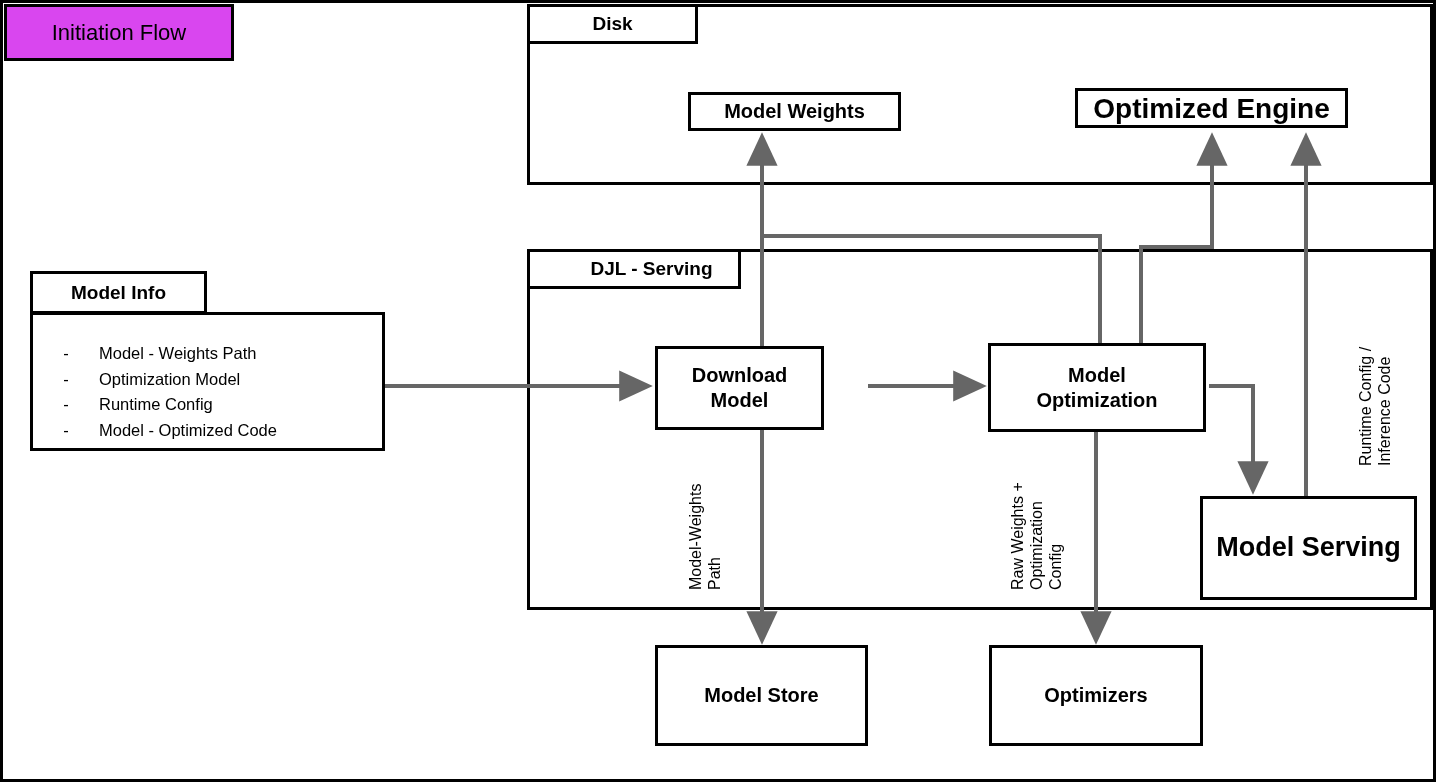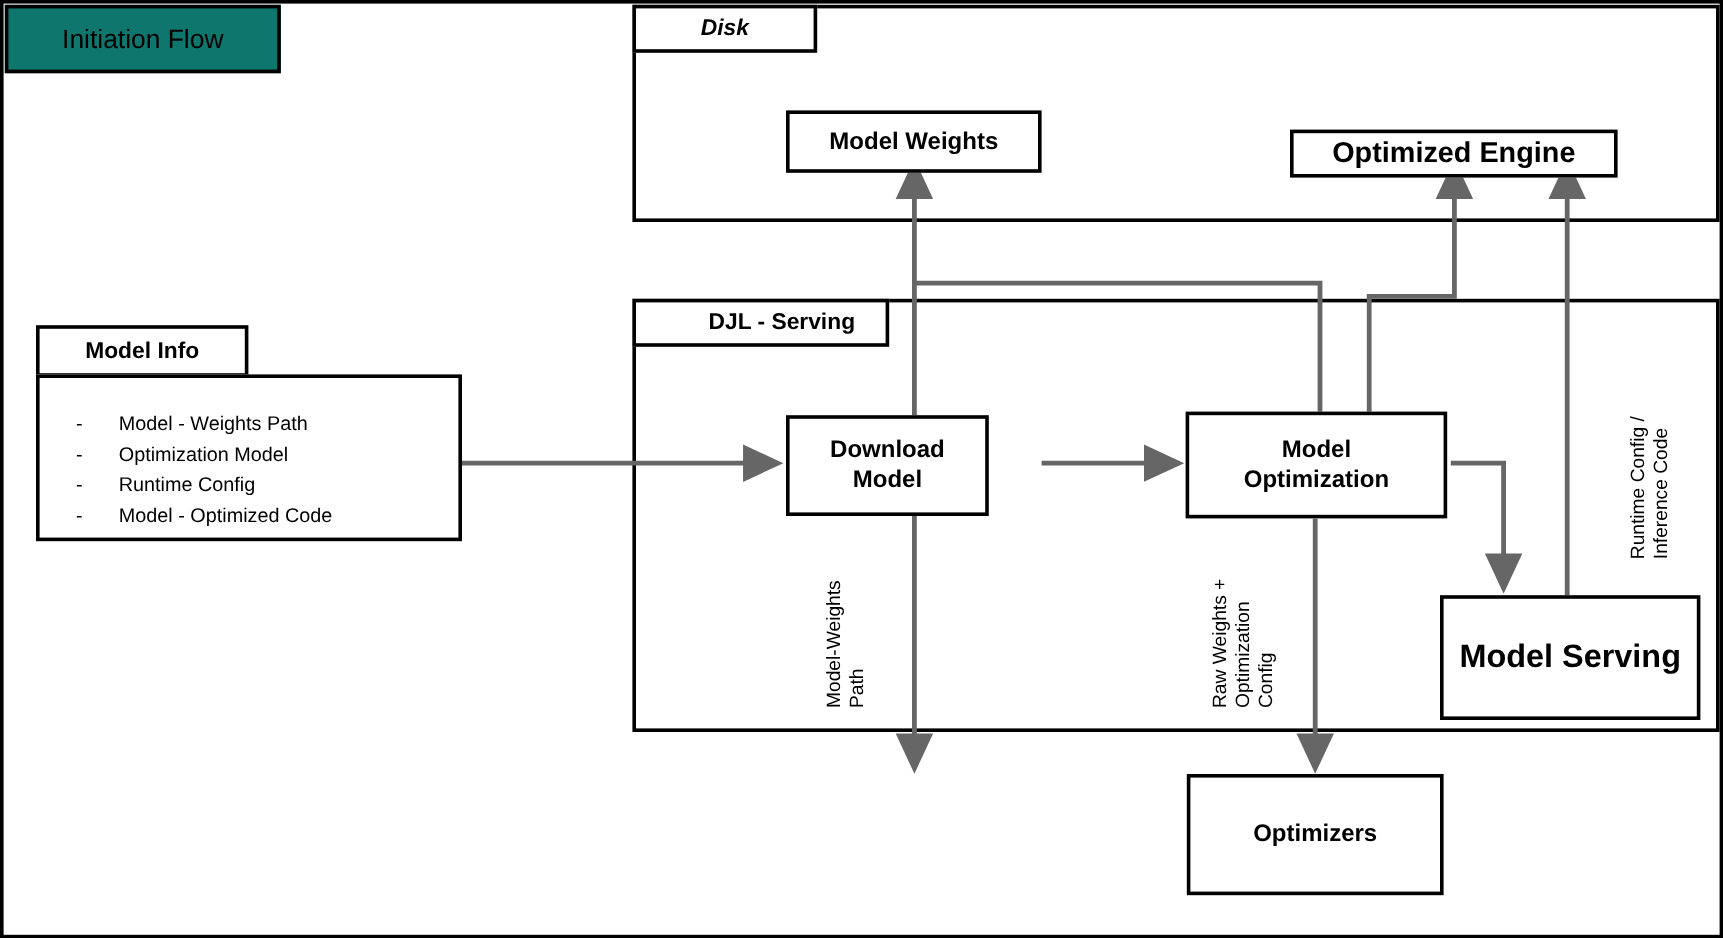--- a/index.html
+++ b/index.html
@@ -59,21 +59,21 @@
     font-weight:bold;
     color:#000;
     z-index:5;
   }
 
   
   .title-tab{
     position:absolute;
     box-sizing:border-box;
     border:3px solid #000;
-    background:#0f766e;
+    background:#d946ef;
     display:flex;
     align-items:center;
     justify-content:center;
     font-weight:normal;
     color:#000;
     z-index:7;
   }
 
   
   .note-body{
@@ -126,21 +126,21 @@
   .edge-label span{display:block;}
 </style>
 </head>
 <body>
 
 <div id="canvas">
 
   <div class="outer-frame"></div>
 
   <div class="container-frame" style="left:527px; top:4px; width:906px; height:181px;"></div>
-  <div class="container-tab" style="left:527px; top:4px; width:154px; height:40px; font-size:19px;font-style:italic;">
+  <div class="container-tab" style="left:527px; top:4px; width:171px; height:40px; font-size:19px;">
     <span>Disk</span>
   </div>
 
   <div class="container-frame" style="left:527px; top:249px; width:906px; height:361px;"></div>
   <div class="container-tab" style="left:527px; top:249px; width:214px; height:40px; font-size:19px;padding-left:35px;">
     <span>DJL - Serving</span>
   </div>
 
   <div class="title-tab" style="left:4px; top:4px; width:230px; height:57px; font-size:22px;">
     <span>Initiation Flow</span>
@@ -192,42 +192,45 @@
       <path d="M1141,346 L1141,247 L1212,247 L1212,137" marker-end="url(#arrowhead)"></path>
 
       <path d="M762,236 L1100,236 L1100,346"></path>
 
       <path d="M1209,386 L1253,386 L1253,490" marker-end="url(#arrowhead)"></path>
 
       <path d="M1306,497 L1306,137" marker-end="url(#arrowhead)"></path>
     </g>
   </svg>
 
-  <div class="node" style="left:655px; top:92px; width:213px; height:52px; font-size:20px;">
+  <div class="node" style="left:688px; top:92px; width:213px; height:39px; font-size:20px;">
     <span>Model Weights</span>
   </div>
 
-  <div class="node" style="left:1075px; top:108px; width:273px; height:40px; font-size:24px;">
+  <div class="node" style="left:1075px; top:88px; width:273px; height:40px; font-size:28px;">
     <span>Optimized Engine</span>
   </div>
 
   <div class="node" style="left:655px; top:346px; width:169px; height:84px; font-size:20px; flex-direction:column;">
     <span>Download</span>
     <span>Model</span>
   </div>
 
   <div class="node" style="left:988px; top:343px; width:218px; height:89px; font-size:20px; flex-direction:column;">
     <span>Model</span>
     <span>Optimization</span>
   </div>
 
   <div class="node" style="left:1200px; top:496px; width:217px; height:104px; font-size:27px;">
     <span>Model Serving</span>
   </div>
 
+  <div class="node" style="left:655px; top:645px; width:213px; height:101px; font-size:20px;">
+    <span>Model Store</span>
+  </div>
 
   <div class="node" style="left:989px; top:645px; width:214px; height:101px; font-size:20px;">
     <span>Optimizers</span>
   </div>
 
   <div class="edge-label" style="left:686px; top:590px; text-align:left;">
     <span>Model-Weights</span>
     <span>Path</span>
   </div>
 

